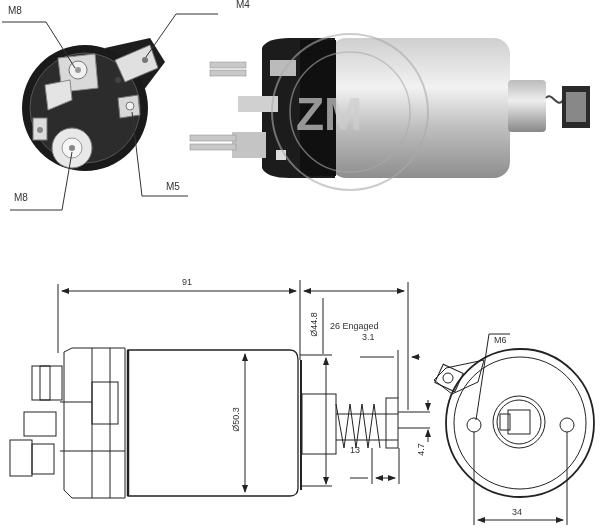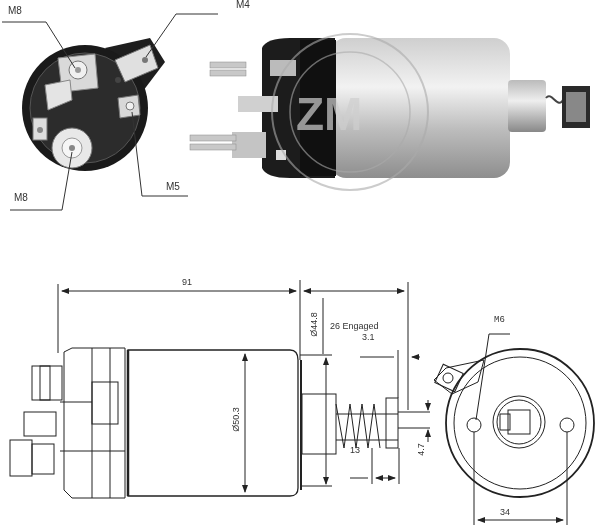--- a/index.html
+++ b/index.html
@@ -176,14 +176,14 @@
 <span class="lbl" style="left:14px; top:193px;">M8</span>
 <span class="lbl" style="left:166px; top:182px;">M5</span>
 
 <span class="lbl lbl-sm" style="left:170px; top:278px;padding-left:12px;">91</span>
 <span class="lbl lbl-sm" style="left:330px; top:278px;margin-top:44px;">26 Engaged</span>
 <span class="lbl lbl-sm rot" style="left:302px; top:320px;">Ø44.8</span>
 <span class="lbl lbl-sm rot" style="left:224px; top:415px;">Ø50.3</span>
 <span class="lbl lbl-sm" style="left:362px; top:333px;">3.1</span>
 <span class="lbl lbl-sm" style="left:350px; top:446px;">13</span>
 <span class="lbl lbl-sm rot" style="left:415px; top:445px;">4.7</span>
-<span class="lbl lbl-sm" style="left:494px; top:316px;font-family:Liberation Mono, monospace;">M6</span>
-<span class="lbl lbl-sm" style="left:500px; top:508px;text-align:right;">34</span>
+<span class="lbl lbl-sm" style="left:494px; top:336px;">M6</span>
+<span class="lbl lbl-sm" style="left:512px; top:508px;text-align:right;">34</span>
 
 </body></html>

